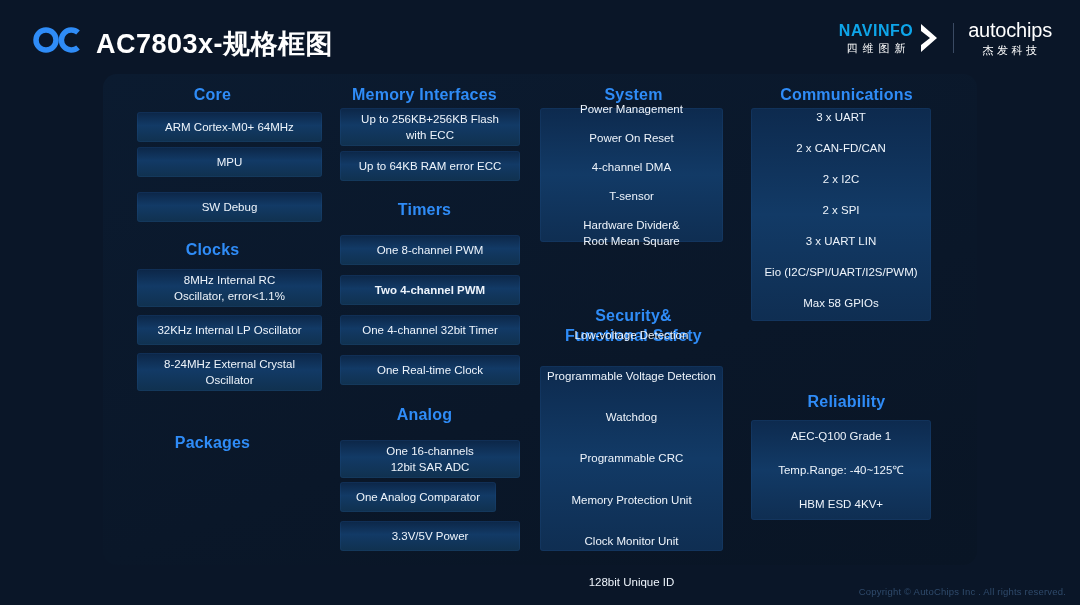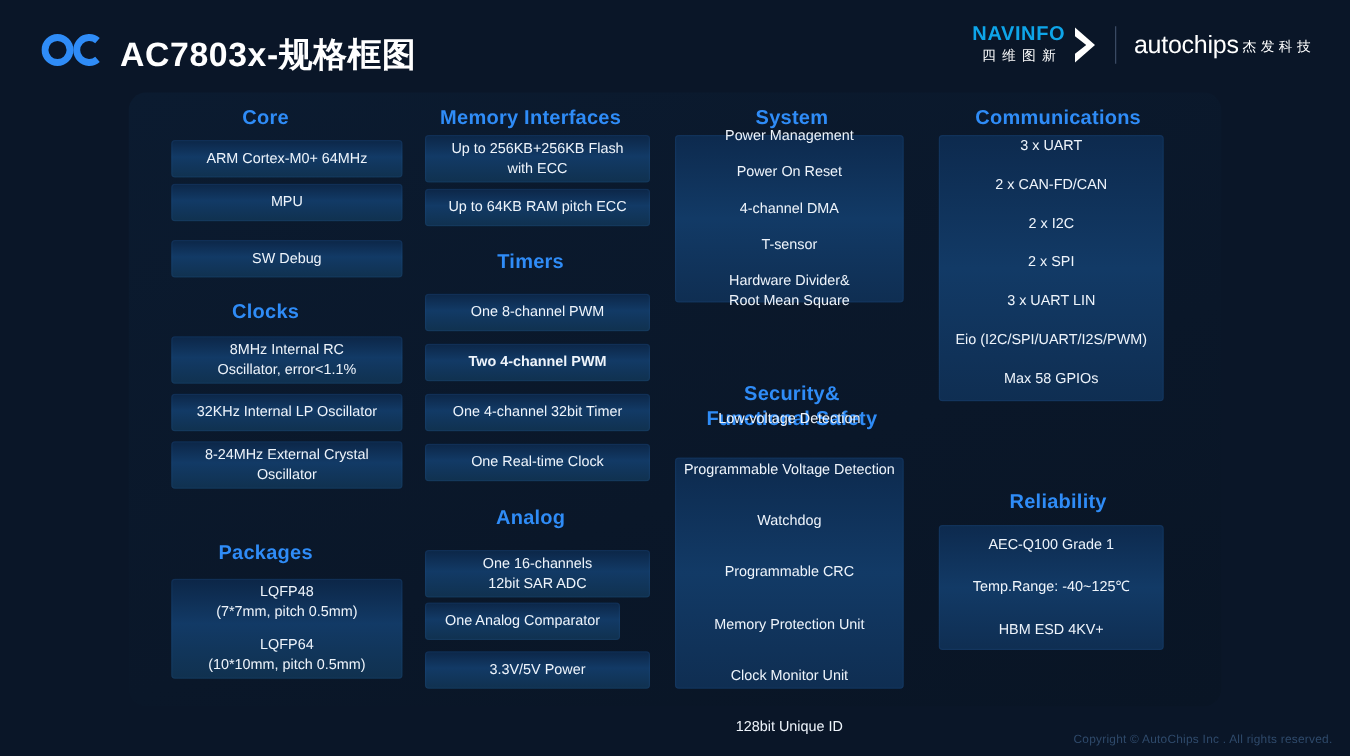--- a/index.html
+++ b/index.html
@@ -78,20 +78,21 @@
     height: 30px;
     margin-left: 2px;
   }
   .brand-divider {
     width: 1px;
     height: 30px;
     background: #3a4a63;
   }
   .autochips-block {
     display: flex;
+    flex-direction: column;
     align-items: center;
     line-height: 1;
   }
   .autochips-en {
     font-size: 20px;
     color: #ffffff;
     letter-spacing: -0.2px;
   }
   .autochips-cn {
     font-size: 11px;
@@ -236,39 +237,32 @@
       <div class="card abs" style="left:34px;top:241px;width:185px;height:30px;">
         <div>32KHz Internal LP Oscillator</div>
       </div>
       <div class="card abs" style="left:34px;top:279px;width:185px;height:38px;">
         <div>8-24MHz External Crystal</div>
         <div>Oscillator</div>
       </div>
 
       <div class="section-title abs" style="left:0;top:359px;width:100%;">Packages</div>
 
-      <div class="card abs" style="left:34px;top:389px;width:185px;height:80px;">
-        <div>LQFP48</div>
-        <div>(7*7mm, pitch 0.5mm)</div>
-        <div style="height:10px;"></div>
-        <div>LQFP64</div>
-        <div>(10*10mm, pitch 0.5mm)</div>
-      </div>
     </div>
 
     <div class="col col-memory">
 
       <div class="section-title abs" style="left:0;top:11px;width:100%;">Memory Interfaces</div>
 
       <div class="card abs" style="left:18px;top:34px;width:180px;height:38px;">
         <div>Up to 256KB+256KB Flash</div>
         <div>with ECC</div>
       </div>
       <div class="card abs" style="left:18px;top:77px;width:180px;height:30px;">
-        <div>Up to 64KB RAM pitch ECC</div>
+        <div>Up to 64KB RAM error ECC</div>
       </div>
 
       <div class="section-title abs" style="left:0;top:126px;width:100%;">Timers</div>
 
       <div class="card abs" style="left:18px;top:161px;width:180px;height:30px;">
         <div>One 8-channel PWM</div>
       </div>
       <div class="card abs" style="left:18px;top:201px;width:180px;height:30px;font-weight:bold;">
         <div>Two 4-channel PWM</div>
       </div>

